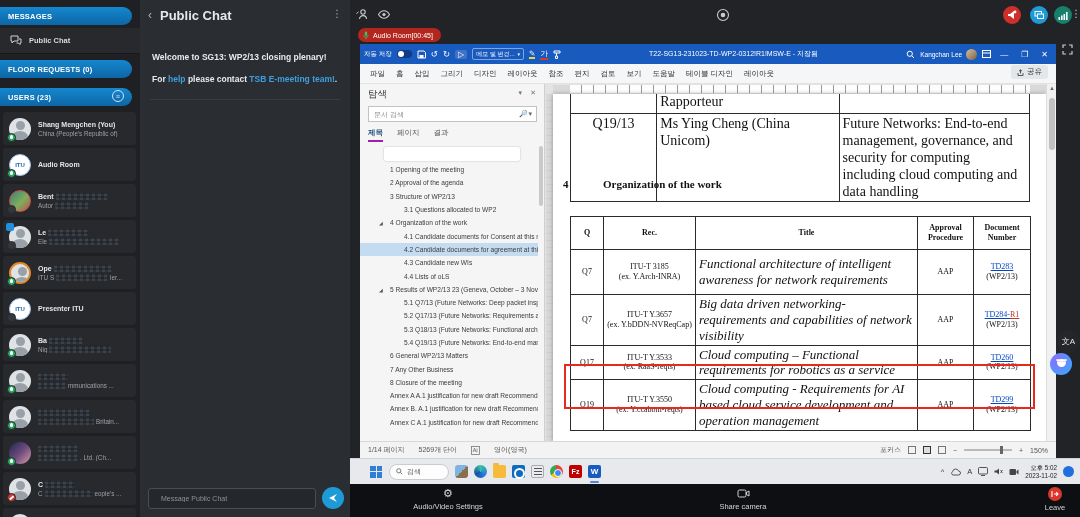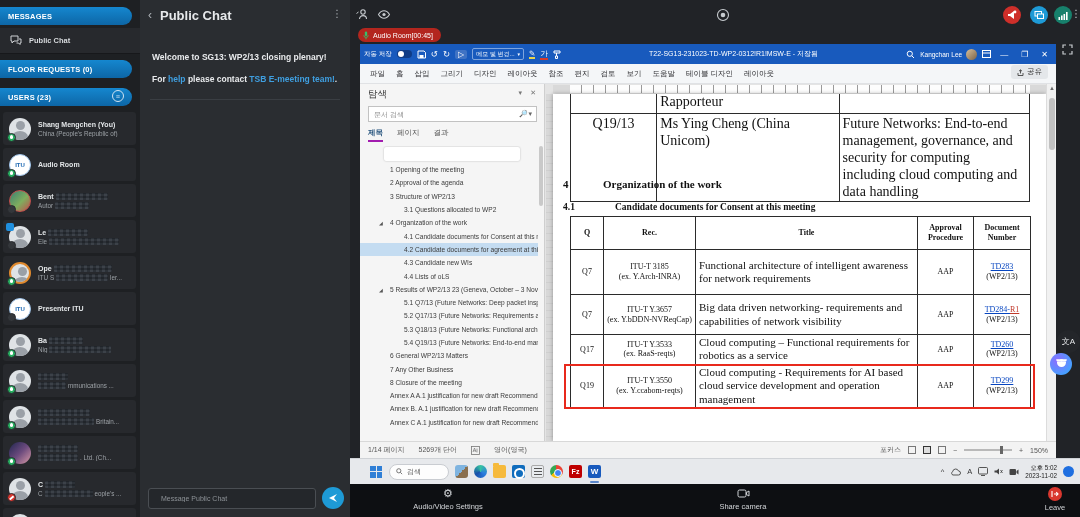--- a/index.html
+++ b/index.html
@@ -129,21 +129,21 @@
   .dt td,.dt th { border:1px solid #2b2b2b; font-size:8px; line-height:1.22; vertical-align:top; padding:1px 3px; overflow:hidden; }
   .tt { left:17px; top:-20px; width:460px; }
   .tt td { font-size:14px; }
   .h4 { position:absolute; left:10px; top:84px; font-size:11px; font-weight:bold; }
   .h4 .num { display:inline-block; width:40px; }
   .h41 { position:absolute; left:10px; top:108px; font-size:9.5px; font-weight:bold; }
   .h41 .num { display:inline-block; width:52px; }
   .ct { left:17px; top:122px; width:460px; }
   .ct th { font-size:8px; text-align:center; vertical-align:middle; font-weight:bold; }
   .ct .c-center { text-align:center; vertical-align:middle; }
-  .ct .c-title { font-size:11px; vertical-align:middle; }
+  .ct .c-title { font-size:13px; vertical-align:middle;font-style:italic; }
   .doclink { color:#0645c0; text-decoration:underline; }
   .doclink.rev { color:#c0392b; }
   .red-outline { position:absolute; left:11px; top:270px; width:471px; height:45px; border:2px solid #e8291c; pointer-events:none; }
   .vscroll { position:absolute; right:0; top:0; width:10px; height:357px; background:#f1f1f1; border-left:1px solid #dcdcdc; }
   .vs-up { position:absolute; top:1px; left:1px; width:8px; height:9px; color:#666; font-size:6px; text-align:center; }
   .vs-thumb { position:absolute; top:14px; left:2px; width:6px; height:52px; background:#c1c1c1; border-radius:3px; }
 
   
   .wstatus { position:absolute; left:0; top:397px; width:696px; height:17px; background:#f3f3f3; border-top:1px solid #d8d8d8;
     font-size:7px; color:#555; display:flex; align-items:center; gap:14px; padding:0 8px; }
@@ -580,21 +580,20 @@
                   <td>and data handling</td>
                 </tr>
             <tr style="height:55px">
                   <td style="text-align:center">Q19/13</td>
                   <td>Ms Ying Cheng (China Unicom)</td>
                   <td>Future Networks: End-to-end management, governance, and security for computing including cloud computing and data handling</td>
                 </tr>
           </tbody>
             </table>
           <div class="h4"><span class="num">4</span><span>Organization of the work</span></div>
-          <div class="h41"><span class="num">4.1</span><span>Candidate documents for Consent at this meeting</span></div>
           <table class="dt ct">
             <colgroup>
                 <col style="width:33px">
                 <col style="width:92px">
                 <col style="width:222px">
                 <col style="width:56px">
                 <col style="width:57px">
               </colgroup>
             <thead>
                 <tr style="height: 33px;">

